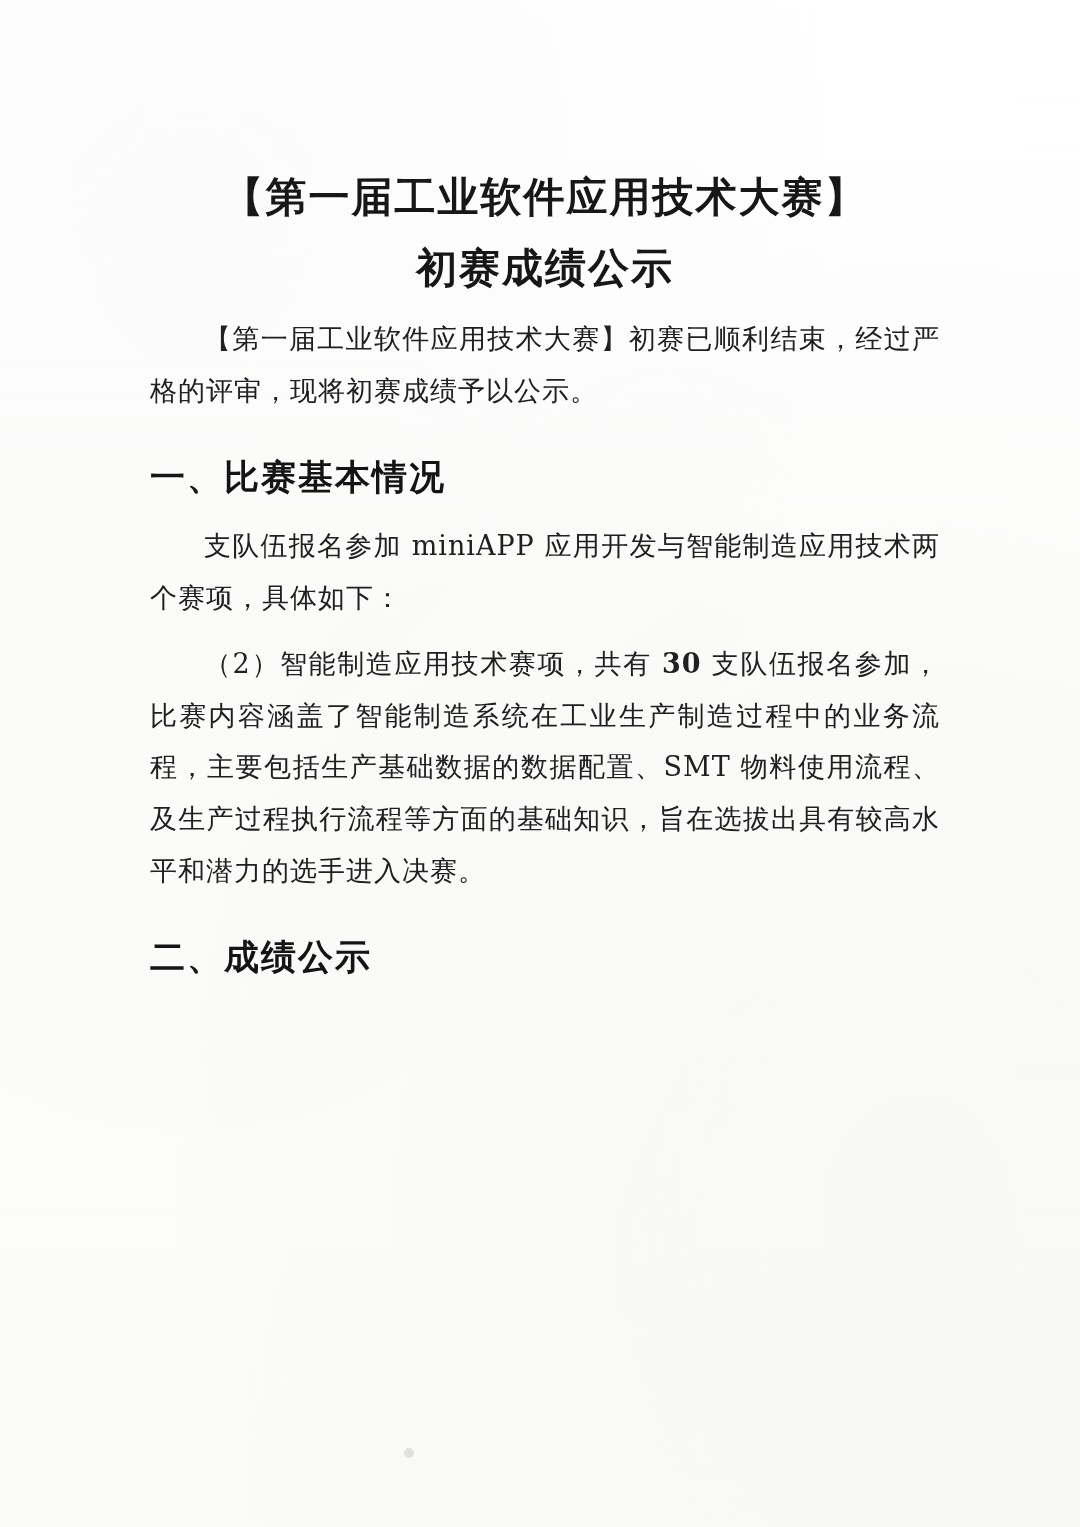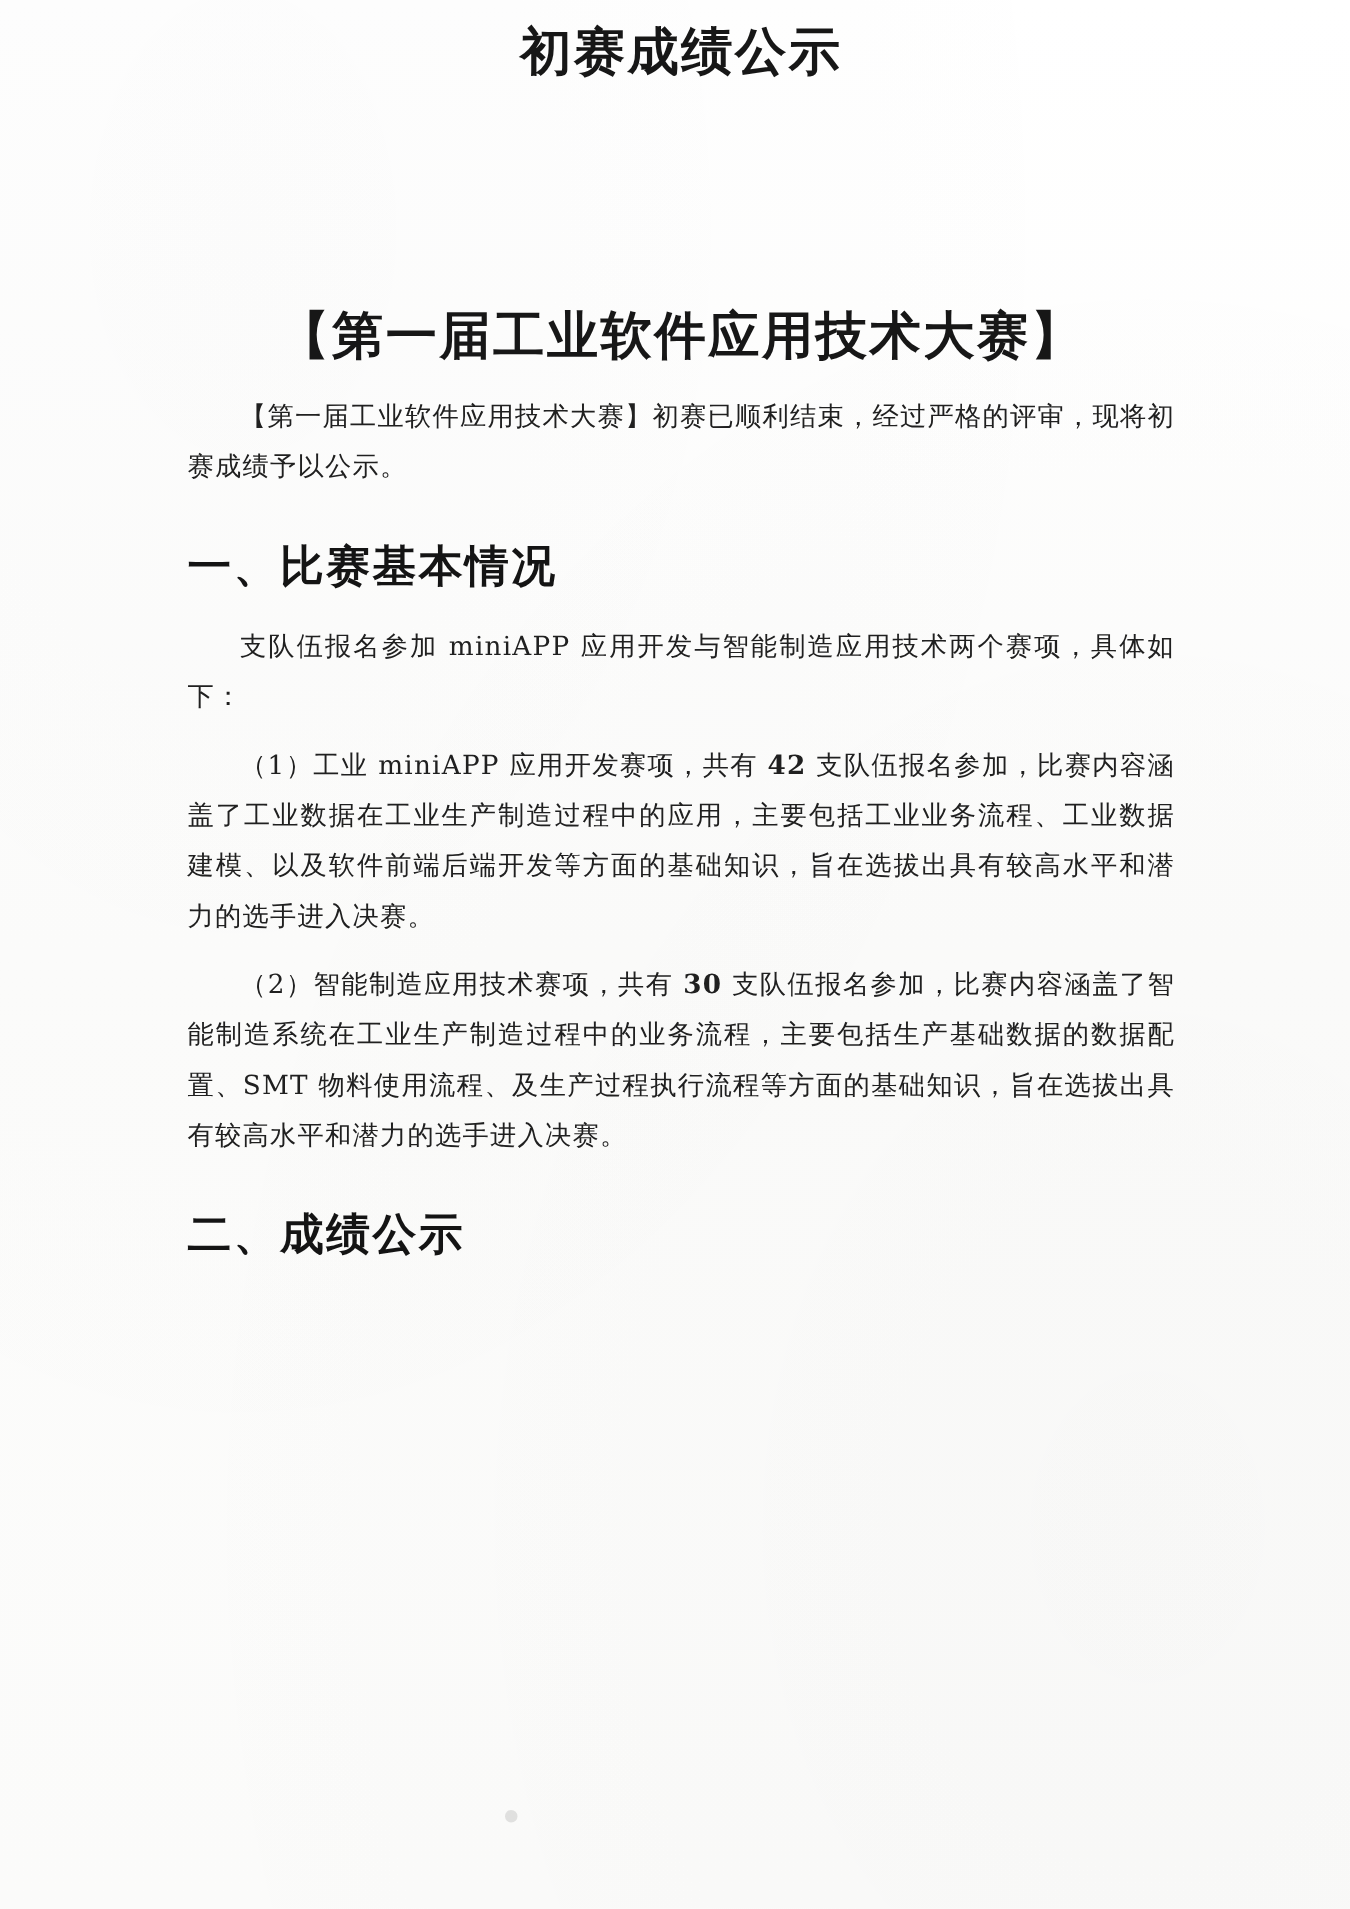--- a/index.html
+++ b/index.html
@@ -54,21 +54,21 @@
   .salutation {
     margin-top: 58px;
     font-size: 25px;
     line-height: 1.9;
     letter-spacing: 1.2px;
     color: #202020;
   }
   p.body-par {
     margin: 0;
     margin-top: 14px;
-    font-size: 21px;
+    font-size: 27px;
     line-height: 1.92;
     letter-spacing: 1.0px;
     text-align: justify;
     text-justify: inter-ideograph;
     text-indent: 2em;
     color: #202020;
   }
   h2.section-heading {
     margin: 0;
     margin-top: 30px;
@@ -95,32 +95,31 @@
   }
 </style>
 </head>
 <body>
 
 <div class="page">
   <div class="paper-noise"></div>
 
   <div class="content">
 
+    <div class="doc-title title-line-1">【第一届工业软件应用技术大赛】</div>
+
     <div class="doc-title title-line-2">初赛成绩公示</div>
-
-    <div class="doc-title title-line-1">【第一届工业软件应用技术大赛】</div>
 
 
     <p class="body-par">【第一届工业软件应用技术大赛】初赛已顺利结束，经过严格的评审，现将初赛成绩予以公示。</p>
 
     <h2 class="section-heading">一、比赛基本情况</h2>
 
     <p class="body-par">支队伍报名参加 miniAPP 应用开发与智能制造应用技术两个赛项，具体如下：</p>
 
-    <p class="body-par">（1）工业 miniAPP 应用开发赛项，共有 <span class="b">42</span> 支队伍报名参加，比赛内容涵盖了工业数据在工业生产制造过程中的应用，主要包括工业业务流程、工业数据建模、以及软件前端后端开发等方面的基础知识，旨在选拔出具有较高水平和潜力的选手进入决赛。</p>
 
     <p class="body-par">（2）智能制造应用技术赛项，共有 <span class="b">30</span> 支队伍报名参加，比赛内容涵盖了智能制造系统在工业生产制造过程中的业务流程，主要包括生产基础数据的数据配置、SMT 物料使用流程、及生产过程执行流程等方面的基础知识，旨在选拔出具有较高水平和潜力的选手进入决赛。</p>
 
     <h2 class="section-heading sec2">二、成绩公示</h2>
 
   </div>
 
   <div class="faint-mark"></div>
 </div>
 

